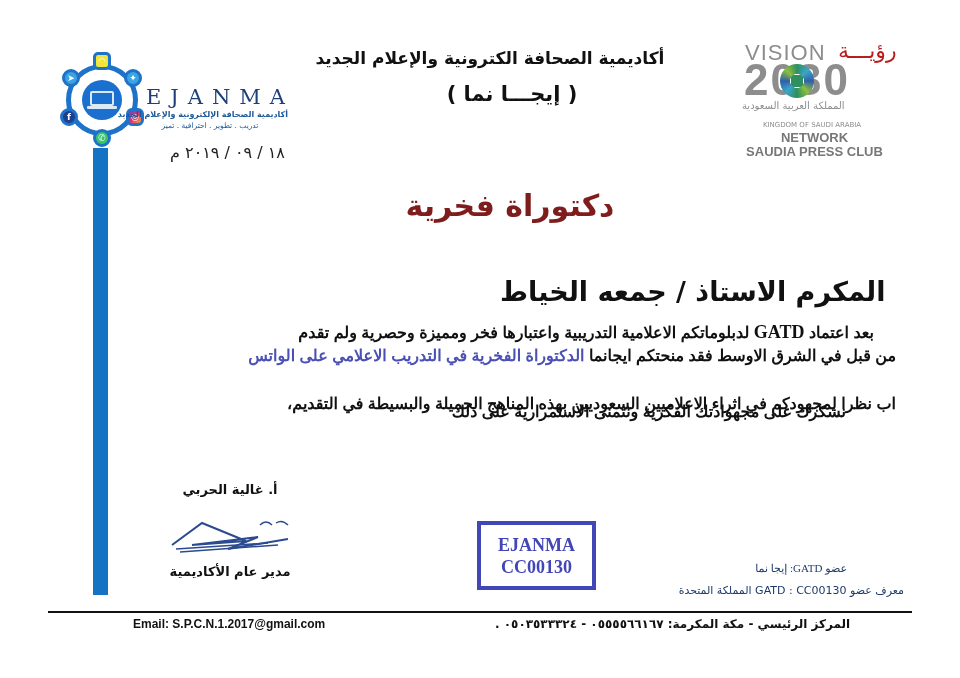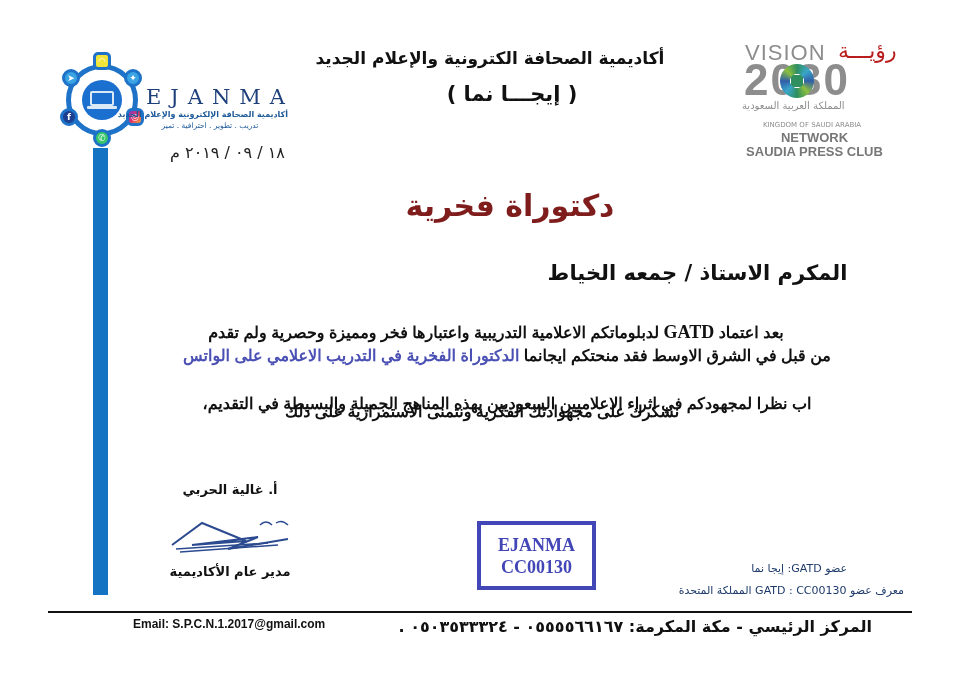--- a/index.html
+++ b/index.html
@@ -42,47 +42,47 @@
       radial-gradient(circle, #ffffff 28%, transparent 30%),
       conic-gradient(#2f8f5e, #3aa6c9, #2f5fa8, #8cbf3f, #2f8f5e, #3aa6c9, #2f5fa8, #8cbf3f, #2f8f5e); }
   .v-emblem-c { left: 791px; top: 75px; width: 12px; height: 12px; background: #2f8f5e; border-radius: 3px; }
   .v-ar { left: 742px; top: 100px; width: 140px; text-align: left; font-size: 10px; color: #8d8d8d; direction: rtl; white-space: nowrap; }
   .v-en { left: 742px; top: 113px; width: 140px; text-align: center; font-size: 7px; color: #8d8d8d; white-space: nowrap; margin-top: 8px; }
   .v-net { left: 742px; top: 131px; width: 145px; text-align: center; font-family: "Liberation Sans", sans-serif; font-size: 13px; font-weight: bold; color: #777; line-height: 14px; }
 
   
   .cert-title { left: 360px; top: 188px; width: 300px; text-align: center; font-size: 30px; font-weight: bold; color: #7f1d1d; direction: rtl; white-space: nowrap; }
 
-  .honoree { left: 500px; top: 261px; width: 395px; text-align: center; font-size: 21px; font-weight: bold; color: #111; direction: rtl; white-space: nowrap; }
+  .honoree { left: 500px; top: 276px; width: 395px; text-align: left; font-size: 27px; font-weight: bold; color: #111; direction: rtl; white-space: nowrap; }
 
-  .body-text { left: 118px; width: 778px; text-align: center; direction: rtl; white-space: nowrap; font-family: "Liberation Sans", sans-serif; font-weight: bold; font-size: 16px; color: #111; }
+  .body-text { left: 118px; width: 778px; text-align: right; direction: rtl; white-space: nowrap; font-family: "Liberation Sans", sans-serif; font-weight: bold; font-size: 16px; color: #111; }
   .l1 { top: 322px; padding-right: 22px; }
   .l2 { top: 346px; }
   .l3 { top: 374px; margin-top: 20px; }
   .l4 { top: 402px; padding-right: 50px; }
   .gatd { font-family: "Liberation Serif", serif; font-size: 18px; }
   .blue { color: #4b50b4; margin-top: 31px; }
 
   
   .sig-name { left: 140px; top: 482px; width: 180px; text-align: center; font-size: 13px; font-weight: bold; direction: rtl; white-space: nowrap; }
   .sig-mark { left: 168px; top: 515px; width: 128px; height: 40px; }
   .sig-role { left: 140px; top: 564px; width: 180px; text-align: center; font-size: 13px; font-weight: bold; direction: rtl; white-space: nowrap; }
 
   
   .stamp { left: 477px; top: 521px; width: 119px; height: 69px; border: 4px solid #4346b7; display: flex; flex-direction: column; align-items: center; justify-content: center; }
   .stamp span { font-family: "Liberation Serif", serif; font-weight: bold; font-size: 18px; color: #4346b7; line-height: 22px; }
 
   
-  .member1 { left: 640px; top: 562px; width: 207px; text-align: right; font-size: 11px; color: #1d3a6a; direction: rtl; white-space: nowrap; }
+  .member1 { left: 640px; top: 562px; width: 207px; text-align: right; font-size: 11px; color: #1d3a6a; direction: rtl; white-space: nowrap; font-family: Liberation Serif, serif; }
   .member2 { left: 640px; top: 584px; width: 264px; text-align: right; font-size: 11px; color: #1d3a6a; direction: rtl; white-space: nowrap; }
 
   
   .rule { left: 48px; top: 611px; width: 864px; height: 2px; background: #111; }
   .email { left: 104px; top: 617px; font-family: "Liberation Sans", sans-serif; font-size: 12px; font-weight: bold; color: #111; white-space: nowrap; padding-left: 29px; }
-  .address { left: 495px; top: 617px; width: 377px; text-align: left; font-size: 16px; font-weight: bold; color: #111; direction: rtl; white-space: nowrap; }
+  .address { left: 495px; top: 617px; width: 377px; text-align: left; font-size: 12px; font-weight: bold; color: #111; direction: rtl; white-space: nowrap; }
 </style>
 </head>
 <body>
 
 <div class="abs logo-wrap">
   <div class="abs logo-ring"></div>
   <div class="abs logo-core"></div>
   <div class="abs logo-laptop"></div>
   <div class="abs logo-laptop-base"></div>
   <div class="abs node node-snap">◠</div>

